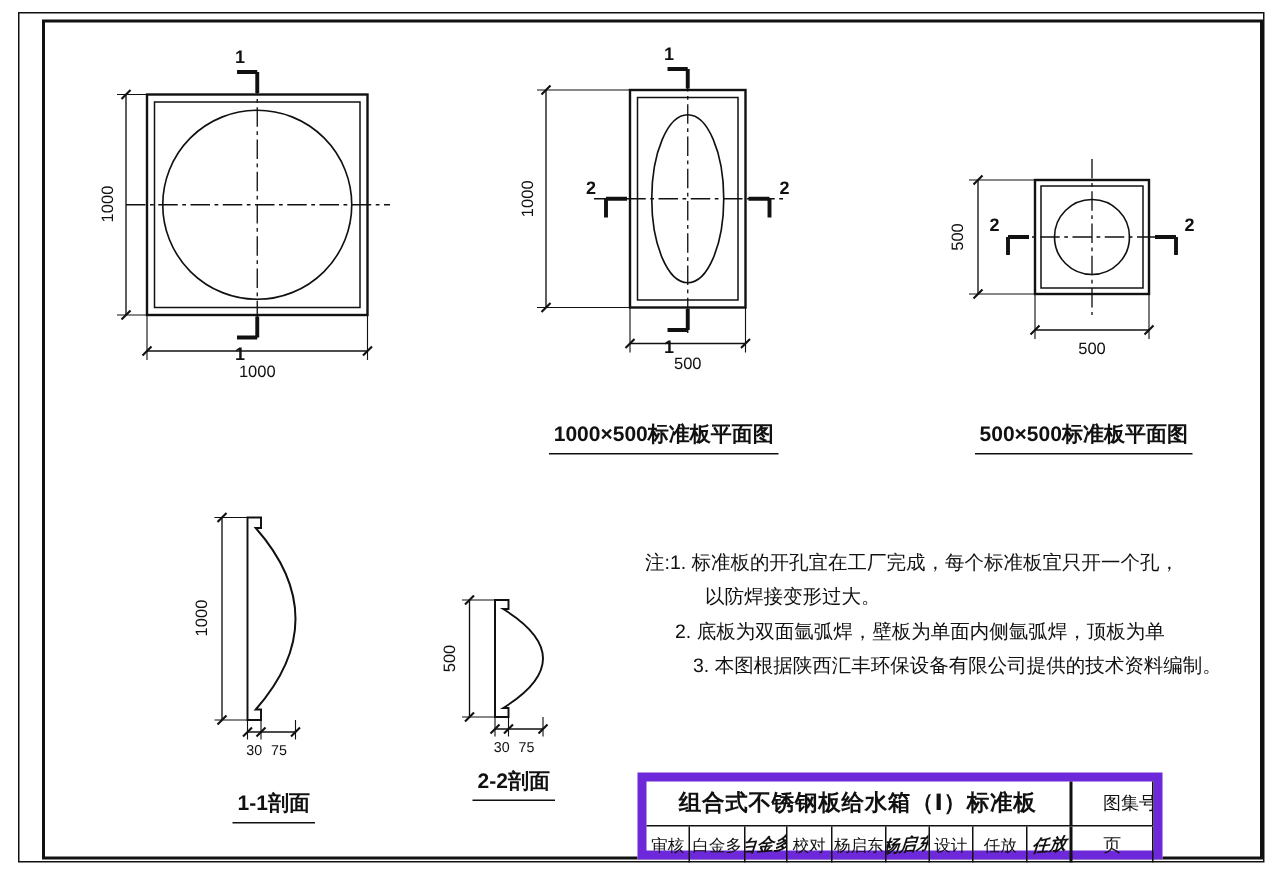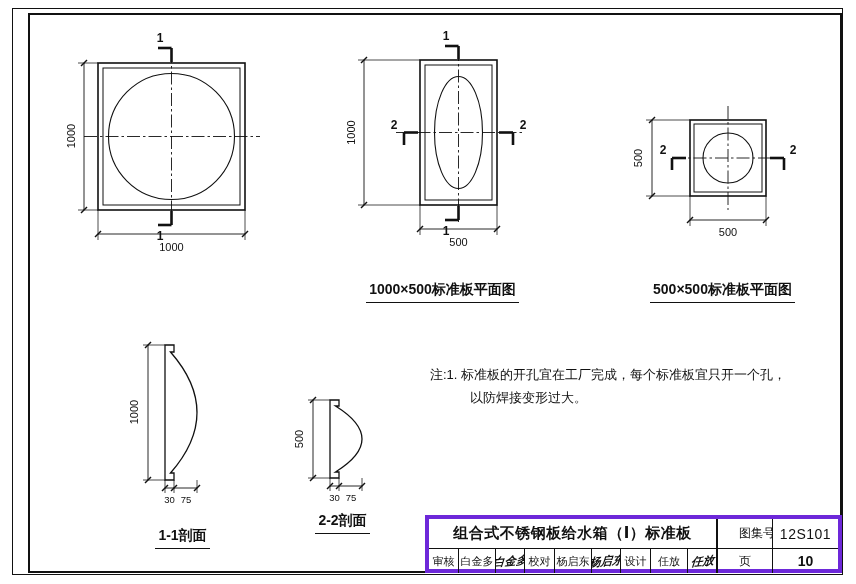--- a/index.html
+++ b/index.html
@@ -32,21 +32,21 @@
   .fig-label { position:absolute; text-align:center; font-size:14px; font-weight:700; }
   .fig-label span { display:inline-block; border-bottom:1.5px solid #111; padding:0 3px 3px; }
 
   .notes { position:absolute; left:430px; top:363px; width:396px; }
   .notes .nl { font-size:13px; line-height:23px; white-space:nowrap; }
   .notes .nl:nth-child(2){ padding-left:40px; }
   .notes .nl:nth-child(3){ padding-left:20px; }
   .notes .nl:nth-child(4){ padding-left:32px; }
   .notes .nl:nth-child(5){ padding-left:20px; }
 
-  .tb { position:absolute; left:425px; top:515px; width:417px; height:58px; border:4px solid #6d28d9; background:#fff; }
+  .tb { position:absolute; left:425px; top:515px; width:350px; height:58px; border:6px solid #6d28d9; background:#fff; }
   .tb-row { display:flex; width:100%; }
   .tb-row1 { height:30px; border-bottom:1px solid #111; }
   .tb-row2 { height:24px; }
   .tb-cell { display:flex; align-items:center; justify-content:center; border-right:1px solid #111; height:100%; overflow:hidden; white-space:nowrap; }
   .tb-cell.last { border-right:none; }
   .c-title   { width:289px; border-right:2px solid #111; font-size:15px; font-weight:700; letter-spacing:.5px; }
   .c-atlas-lab { width:55px; font-size:12px;padding-left:24px; }
   .c-atlas-no  { flex:1; font-size:14px; font-weight:400; letter-spacing:.5px; }
   .c-lab  { width:30px; font-size:11px; }
   .c-name { width:37px; font-size:11px; }
@@ -235,20 +235,22 @@
     <text x="49.5" y="113" class="dimlab-sm">30</text>
     <text x="66" y="113" class="dimlab-sm">75</text>
   </svg>
   <div class="fig-label" style="left:275px;top:512px;width:135px">
     <span>2-2剖面</span>
   </div>
 
   <div class="notes">
     <div class="nl">注:1. 标准板的开孔宜在工厂完成，每个标准板宜只开一个孔，</div>
     <div class="nl">以防焊接变形过大。</div>
+    <div class="nl">2. 底板为双面氩弧焊，壁板为单面内侧氩弧焊，顶板为单</div>
+    <div class="nl">3. 本图根据陕西汇丰环保设备有限公司提供的技术资料编制。</div>
   </div>
 
   <div class="tb">
     <div class="tb-row tb-row1">
       <div class="tb-cell c-title">组合式不锈钢板给水箱（Ⅰ）标准板</div>
       <div class="tb-cell c-atlas-lab">图集号</div>
       <div class="tb-cell c-atlas-no last">12S101</div>
     </div>
     <div class="tb-row tb-row2">
       <div class="tb-cell c-lab">审核</div>

